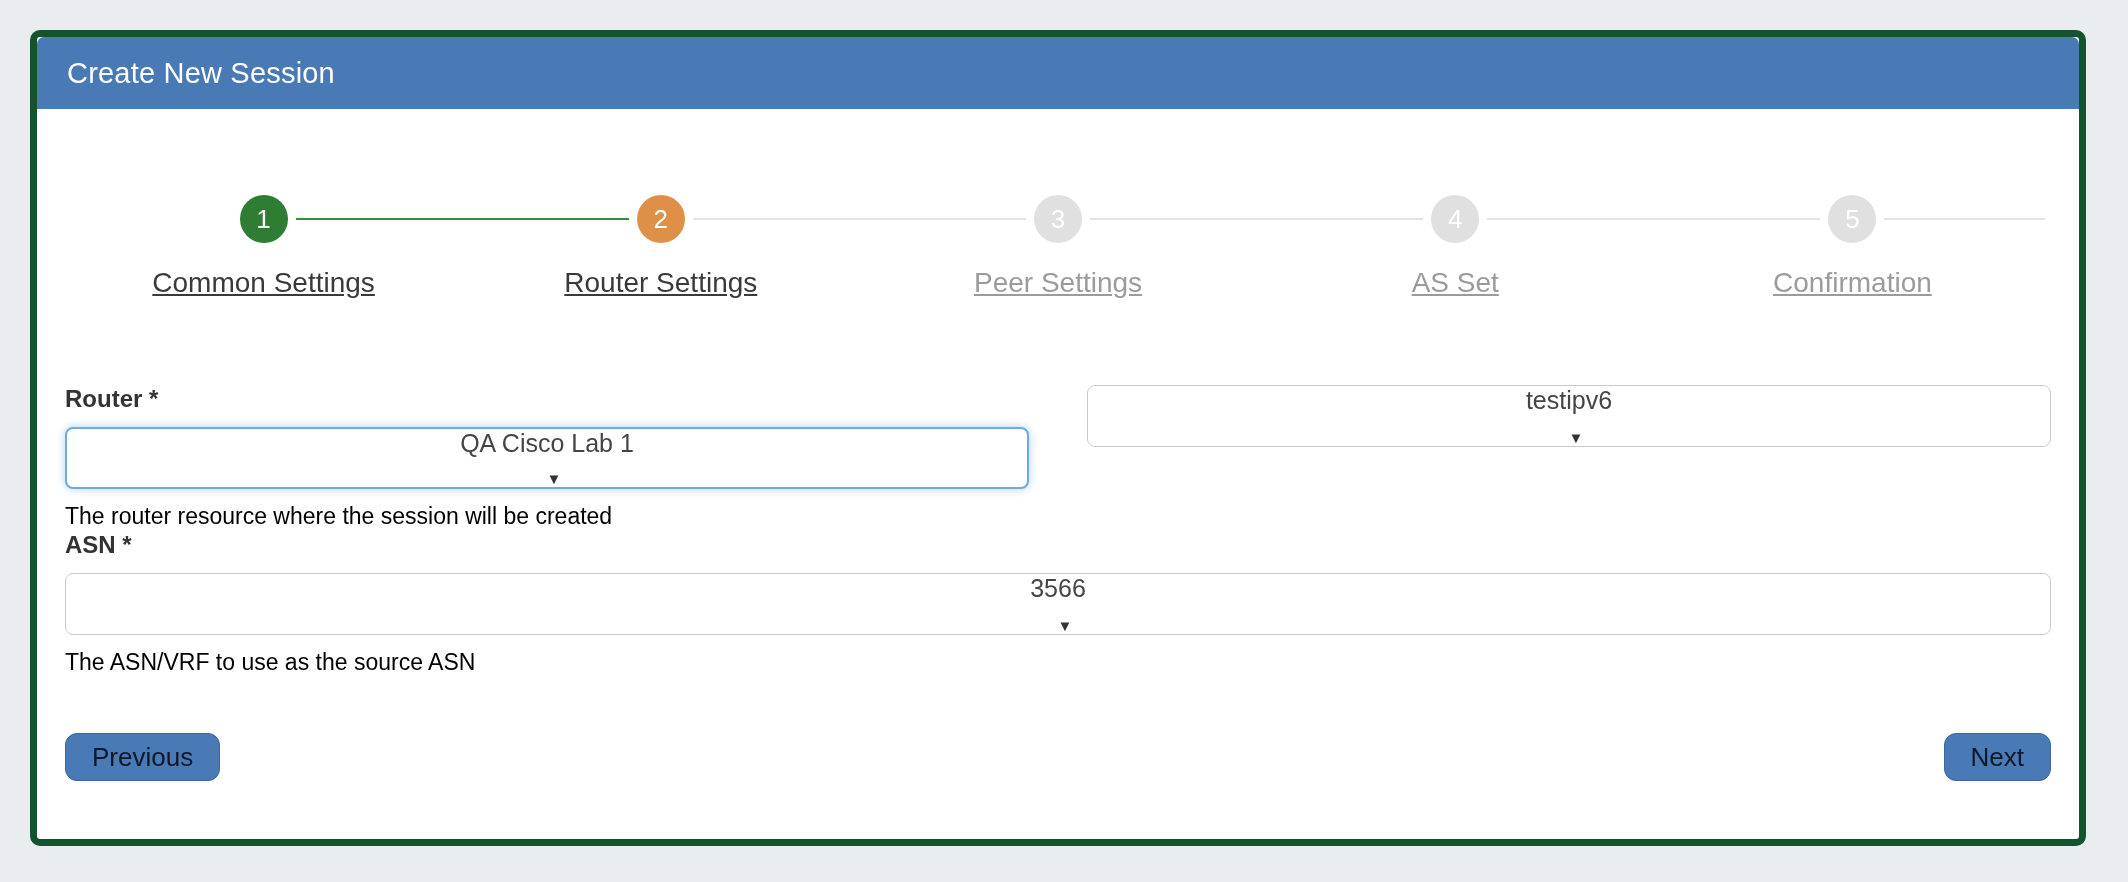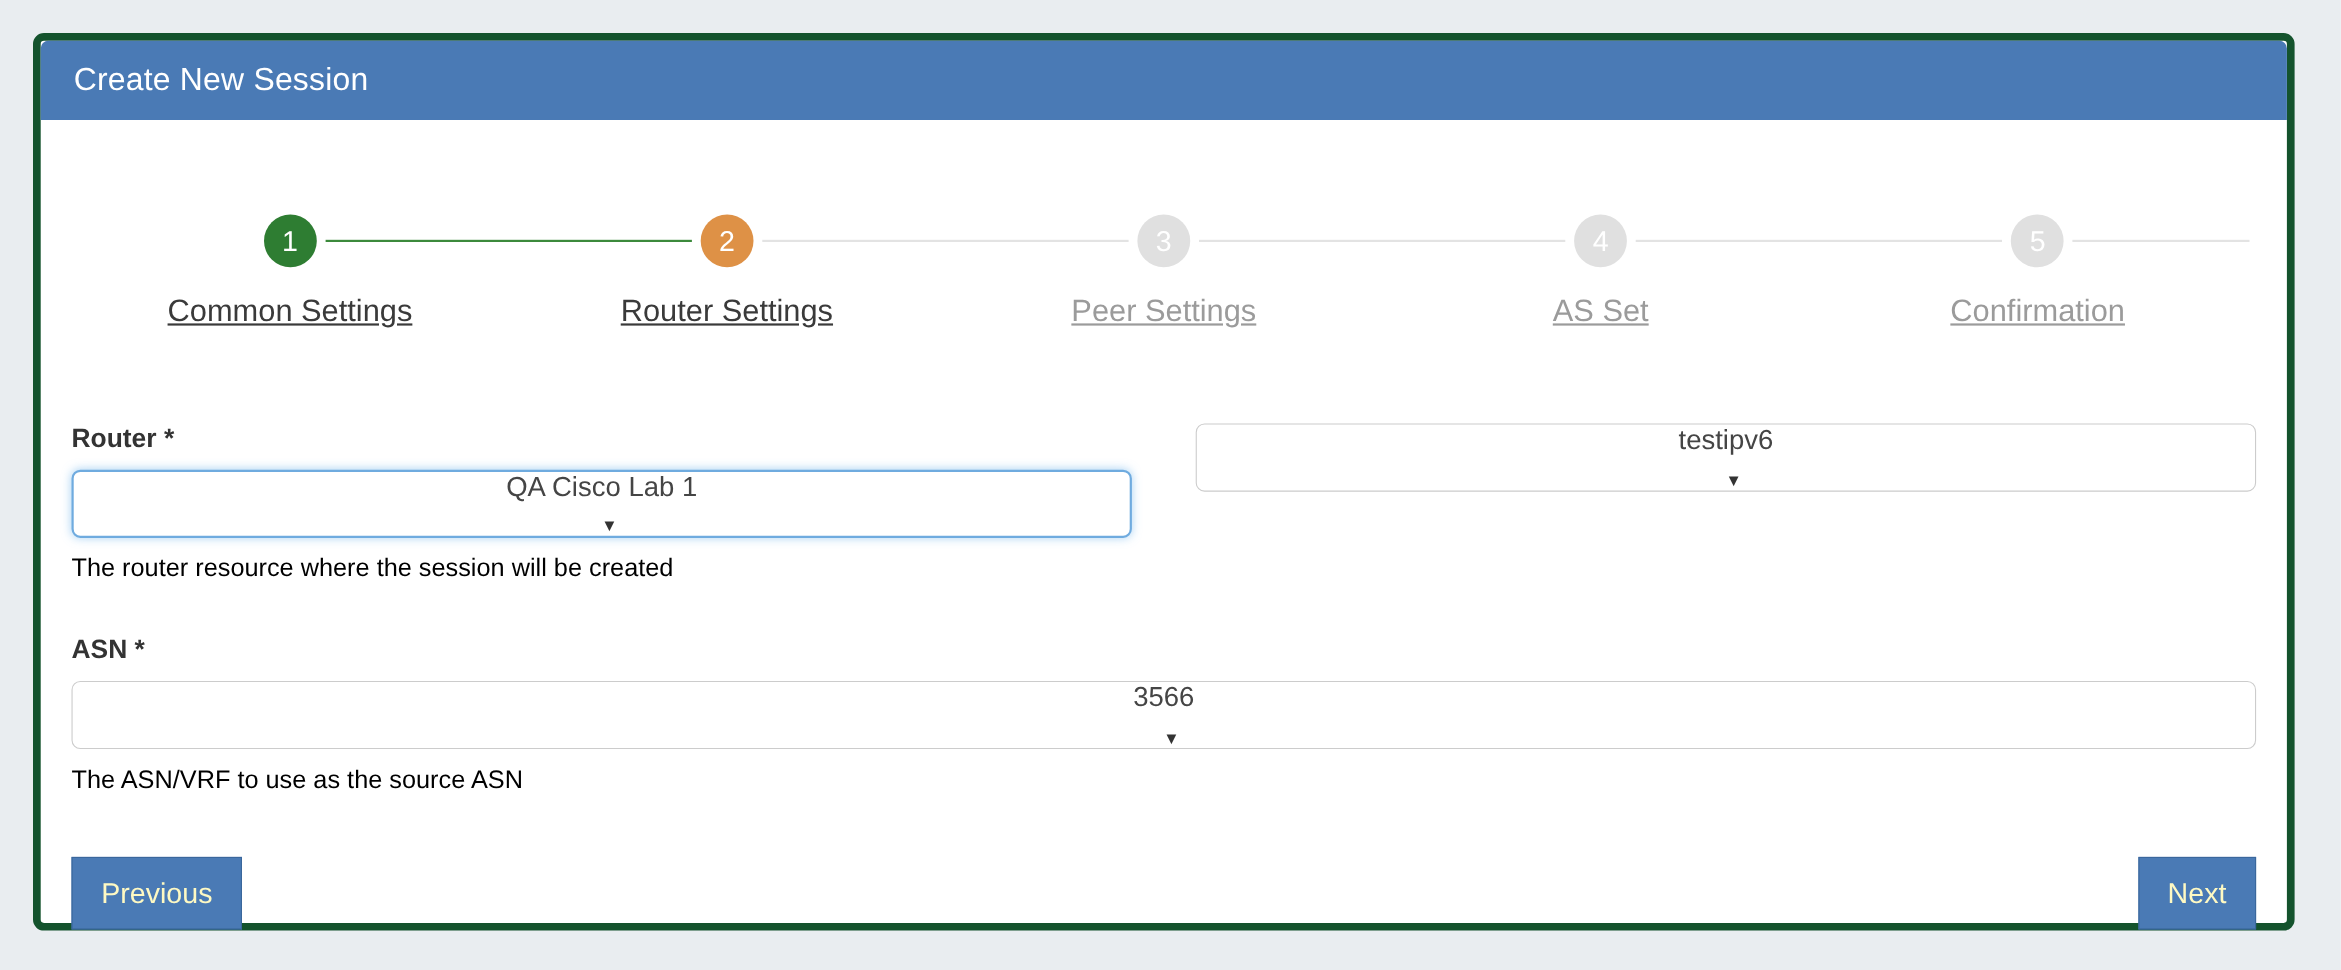--- a/index.html
+++ b/index.html
@@ -45,21 +45,21 @@
     background:#e3e3e3; z-index:1;
   }
   .step.done::after { background:#3c8a3c; }
   .step.last::after { width:auto; right:6px; }
   .step-label { margin-top:24px; font-size:28px; color:#3a3a3a;text-decoration:underline; }
   .step.upcoming .step-label { color:#9b9b9b; }
 
   
   .form-row { display:flex; gap:58px; align-items:flex-start; }
   .form-row.first { margin-top:86px;justify-content:flex-end; }
-  .form-row.second { margin-top:46px; }
+  .form-row.second { }
   .field { flex:1; min-width:0; }
   .field-label { display:block; font-size:24px; font-weight:700; color:#333333; margin-bottom:14px; }
   .select, .text-input {
     width:100%; height:62px;
     border:1px solid #cccccc; border-radius:8px;
     background:#ffffff;
     font-size:25px; color:#454545;
     padding:0 22px;
     display:flex; align-items:center; justify-content:space-between;flex-direction:column;
   }
@@ -67,23 +67,23 @@
     border:2px solid #6fabdf;
     box-shadow:0 0 9px rgba(102,175,233,0.55);
   }
   .caret { font-size:15px; color:#333333; flex:0 0 auto; margin-left:14px; }
   .text-input { font-family:"Liberation Sans", sans-serif; outline:none; display:block; line-height:60px; }
   .help { margin-top:14px; font-size:23px; color:#000000; min-height:28px; }
 
   
   .actions { margin-top:56px; display:flex; justify-content:space-between; }
   .btn {
-    height:66px; padding:0 26px;
-    background:#4a7ab5; border:1px solid #3a679c; border-radius:0;
-    color:#fef9c3; font-size:26px;
+    height:48px; padding:0 26px;
+    background:#4a7ab5; border:1px solid #3a679c; border-radius:12px;
+    color:#0f172a; font-size:26px;
     font-family:"Liberation Sans", sans-serif;
     cursor:pointer;
   }
 </style>
 </head>
 <body>
 
 <div class="panel">
 
   <div class="panel-header">

